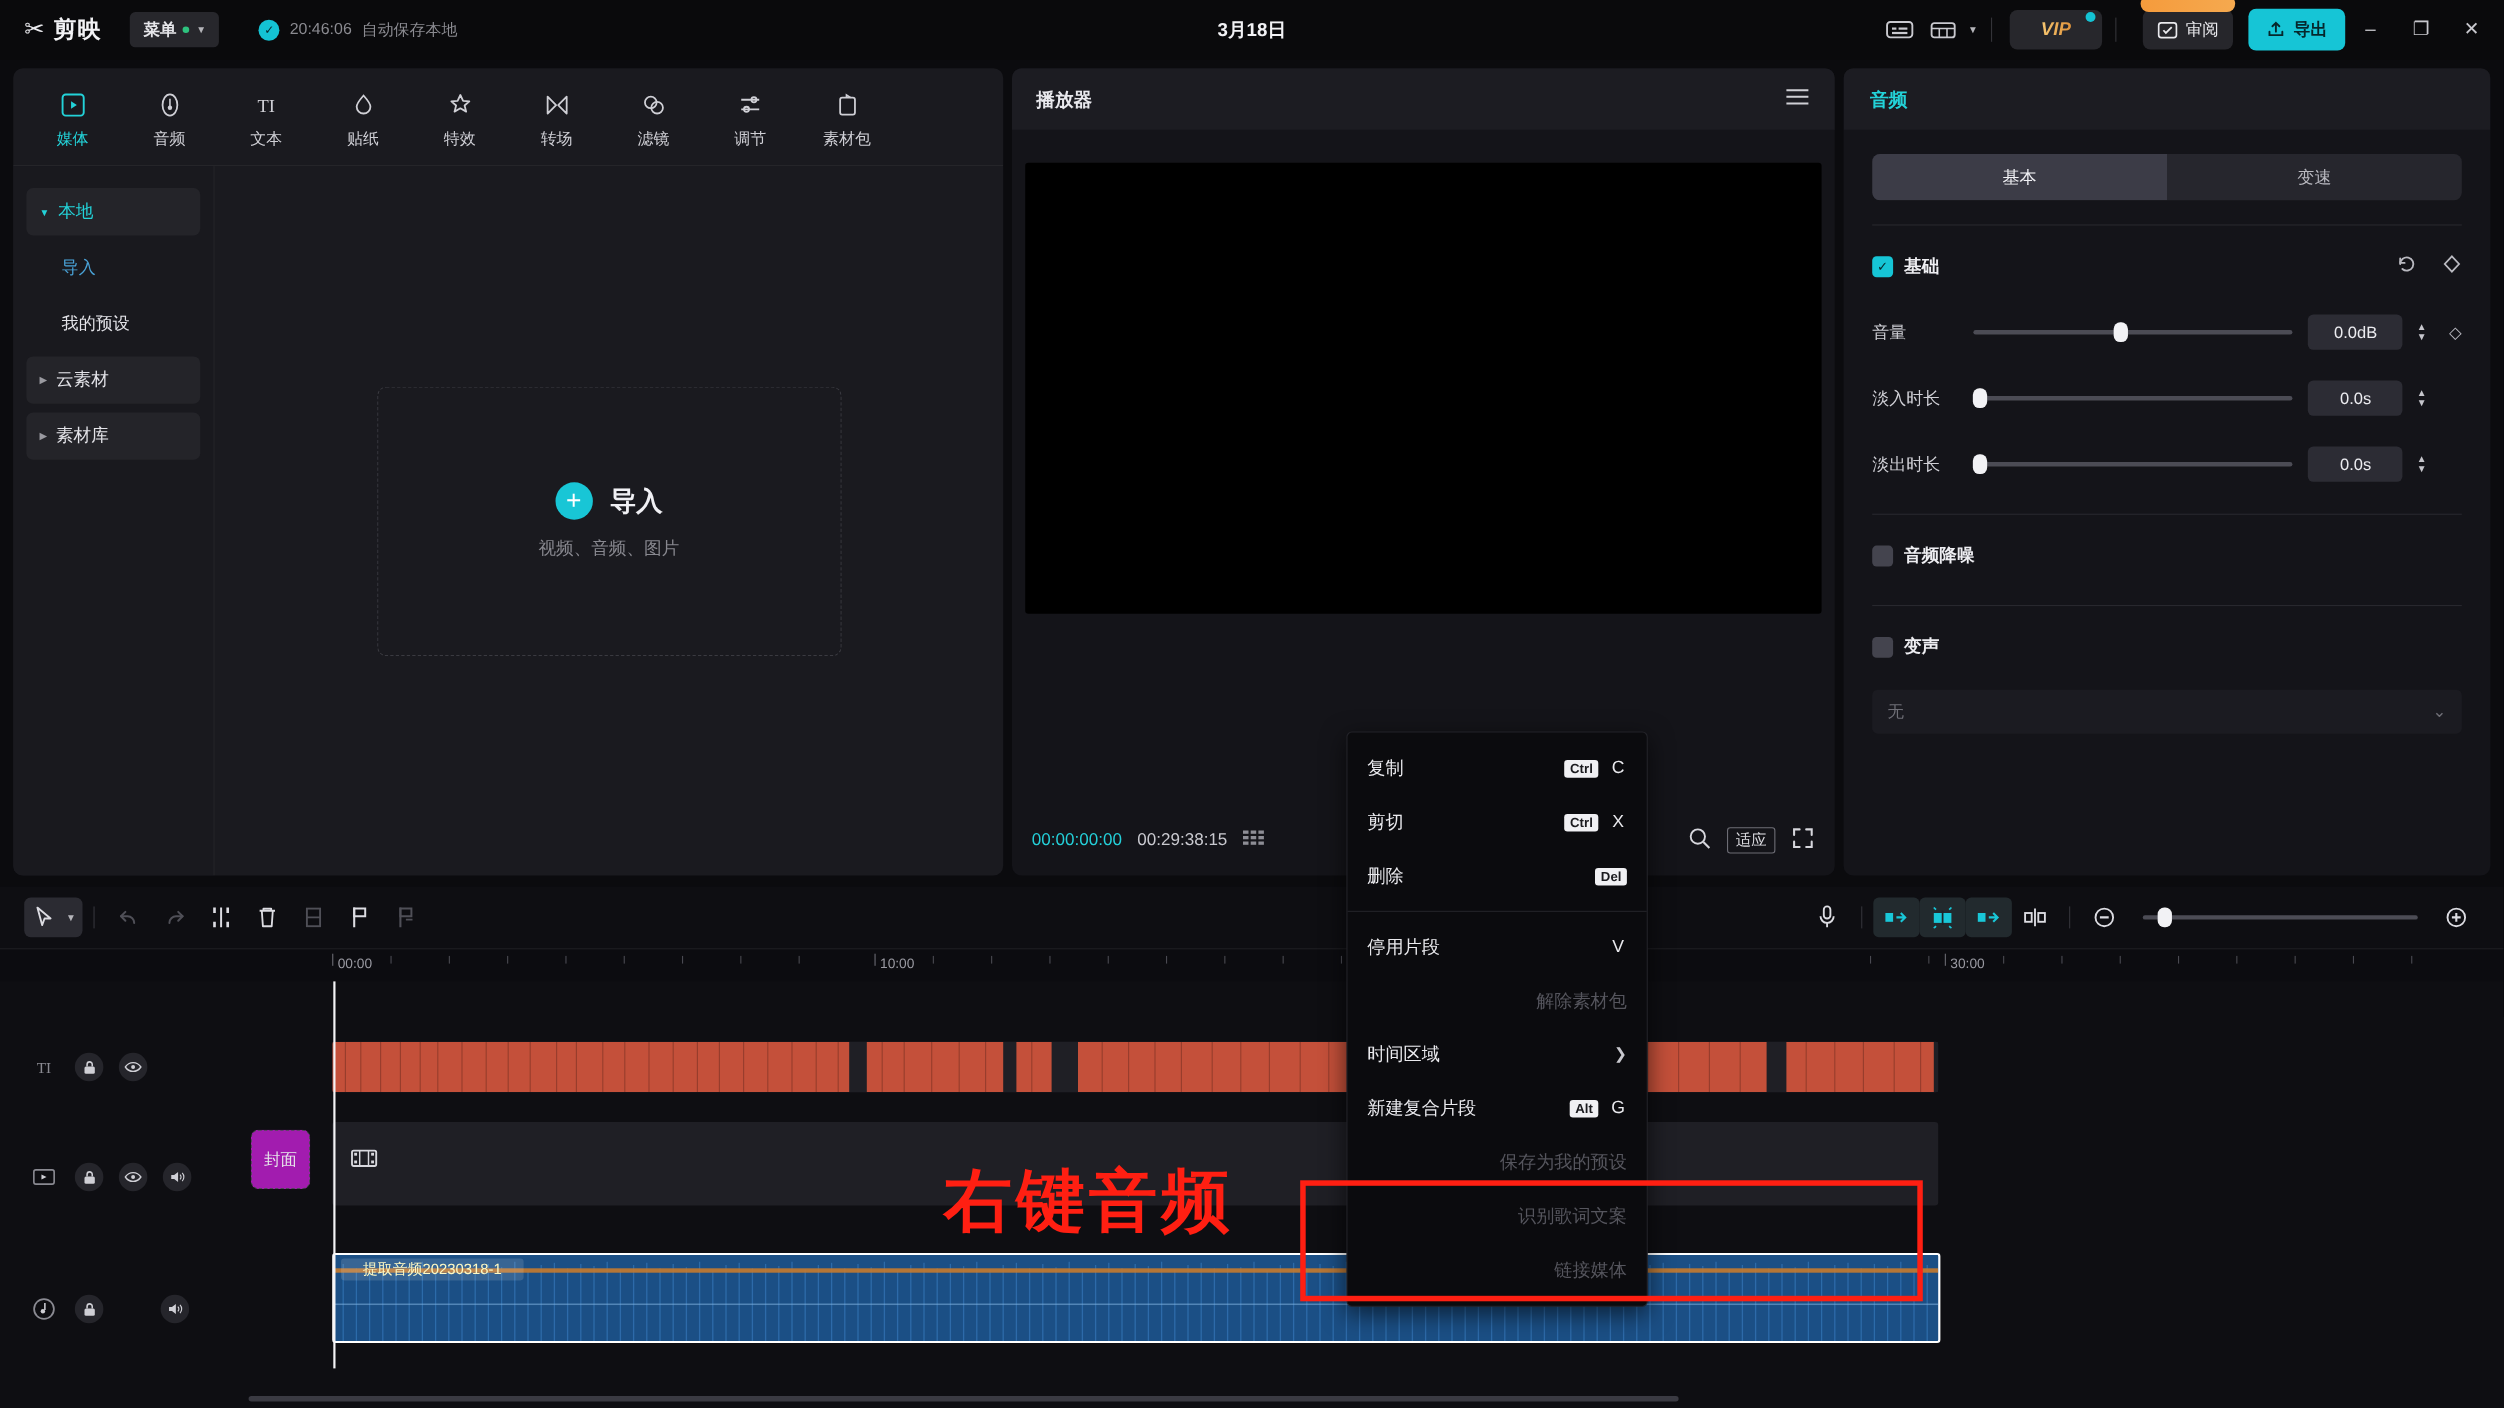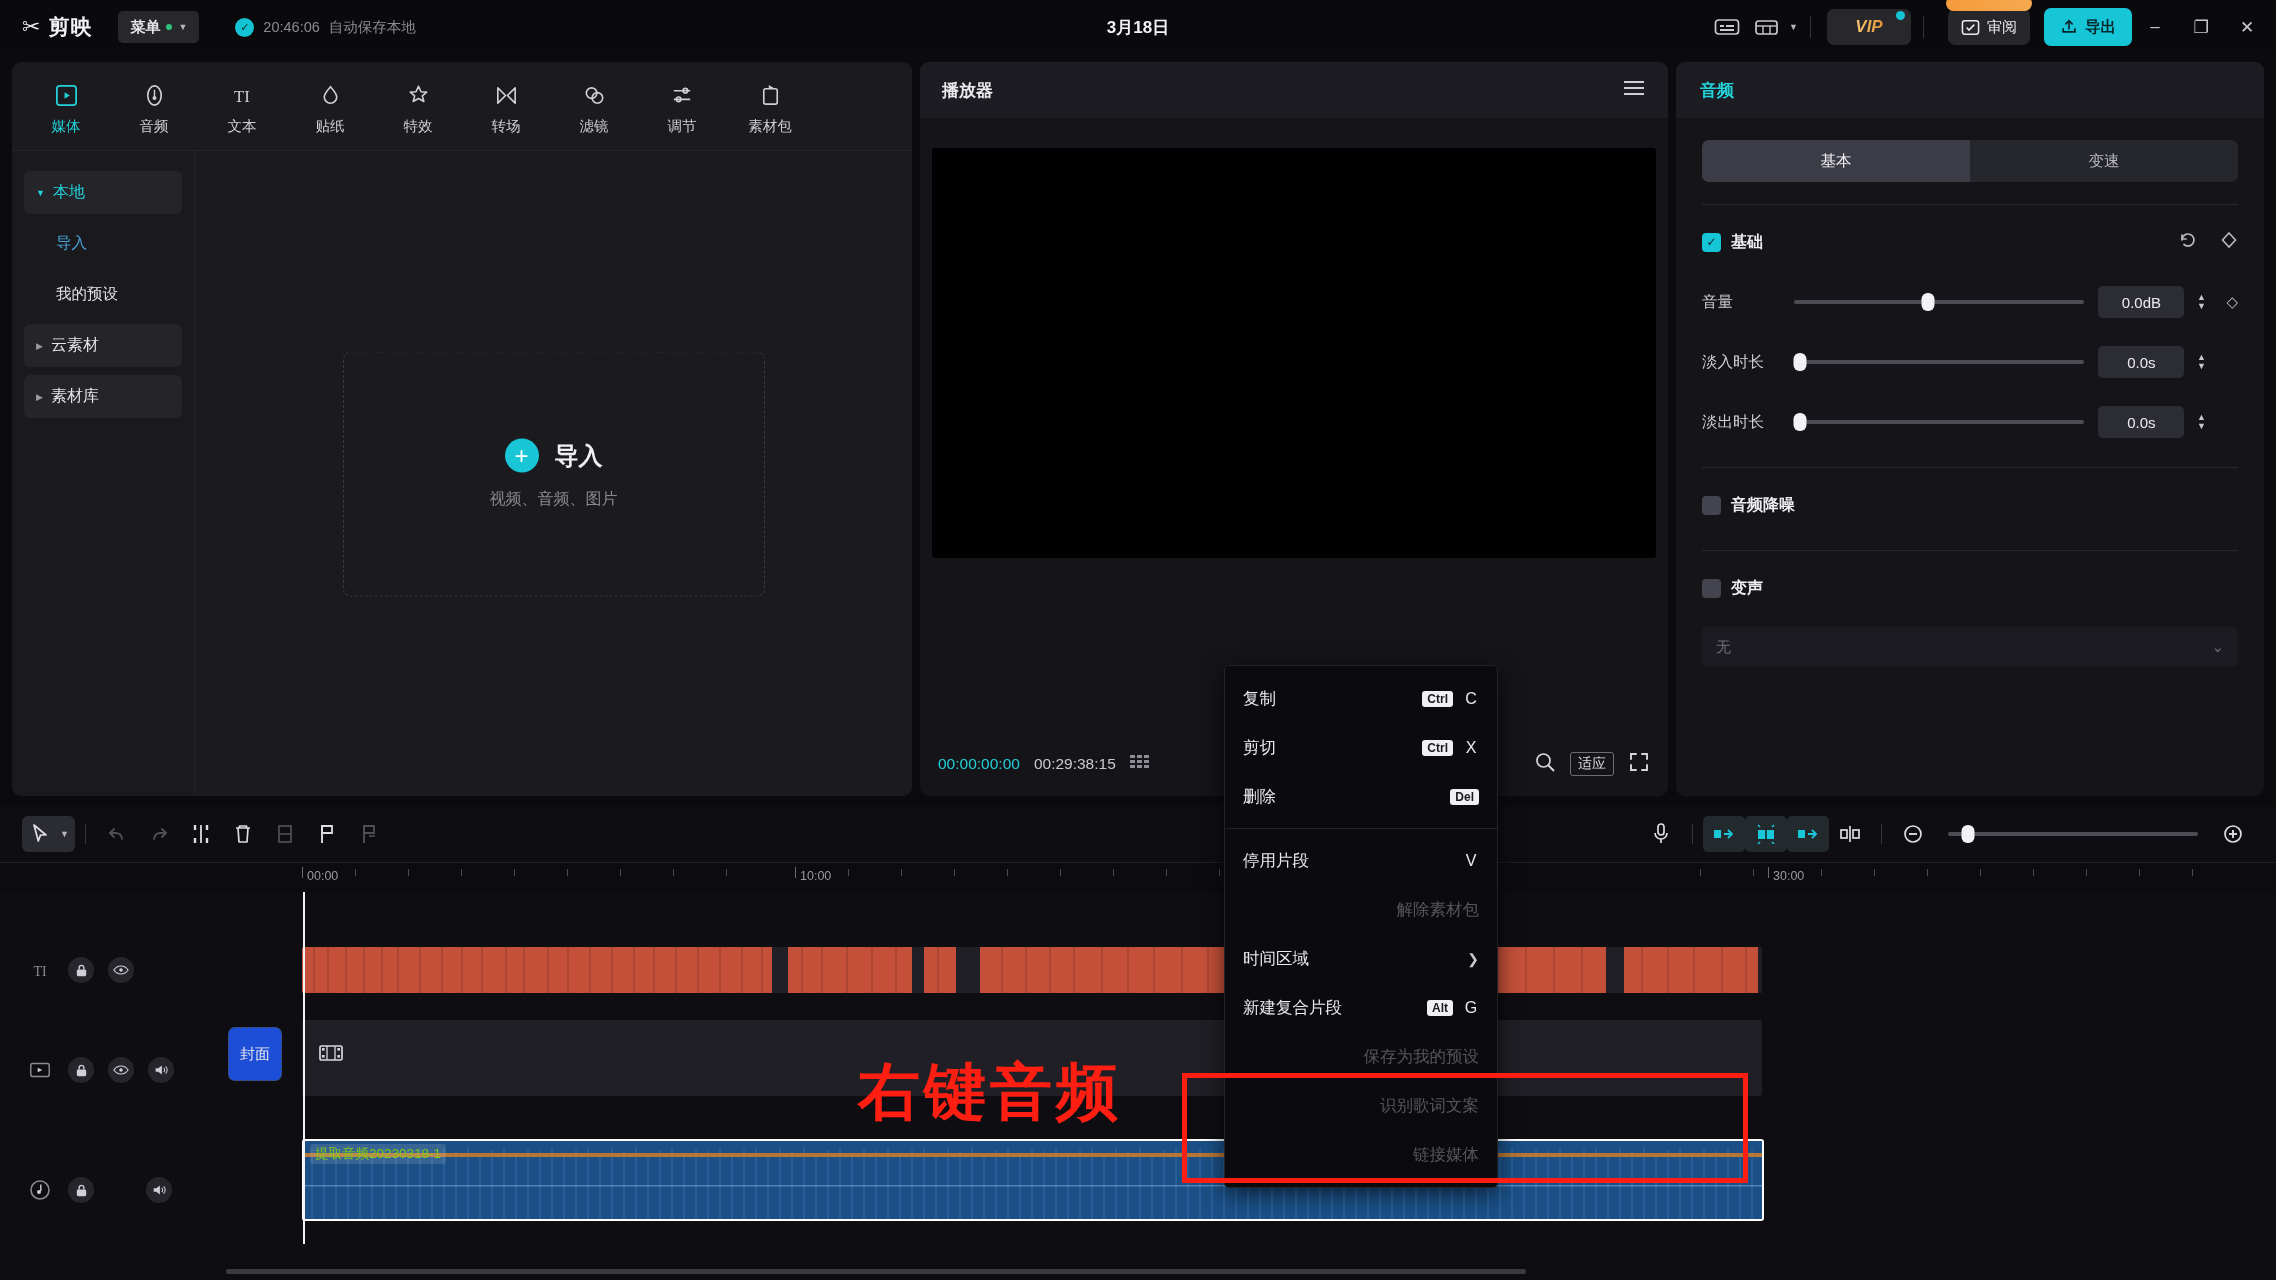--- a/index.html
+++ b/index.html
@@ -195,30 +195,30 @@
   .tl-ruler { position: relative; height: 30px; background: #0c0c10; border-top: 1px solid #1e1e23; }
   .tick { position: absolute; top: 6px; width: 1px; height: 7px; background: #4a4a52; }
   .tick.maj { height: 11px; top: 4px; background: #6a6a72; }
   .tick-label { position: absolute; top: 6px; font-size: 12.5px; color: #9a9aa2; padding-left: 5px; }
 
   .tl-tracks { position: relative; height: 388px; overflow: hidden; }
   .track-head { position: absolute; left: 0; width: 300px; display: flex; align-items: center; gap: 14px; padding-left: 26px; color: #cfcfd5; }
   .th-ico { width: 28px; height: 28px; display: flex; align-items: center; justify-content: center; }
   .th-circ { width: 26px; height: 26px; border-radius: 50%; background: #25252b; display: flex; align-items: center; justify-content: center; }
   .cover-btn {
-    position: absolute; width: 54px; height: 54px; border-radius: 7px; background: #1d4ed8;
+    position: absolute; width: 54px; height: 54px; border-radius: 7px; background: #a21caf;
     border: 1px dashed #4a4a52; display: flex; align-items: center; justify-content: center;
     font-size: 15px; color: #e6e6ea; text-align: right;
   }
   .clip-text { position: absolute; background: #27272d; height: 46px; border-radius: 2px; overflow: hidden; }
   .clip-video { position: absolute; height: 76px; background: #1f1f25; border-radius: 3px; }
   .clip-audio { position: absolute; border: 2px solid #ffffff; border-radius: 3px; overflow: hidden; background: #1b4f85; }
   .clip-label {
-    position: absolute; left: 6px; top: 3px; font-size: 13.5px; color: #84cc16;
-    background: rgba(255,255,255,0.13); padding: 1px 5px; border-radius: 3px;
+    position: absolute; left: 6px; top: 3px; font-size: 13.5px; color: #fef9c3;
+    background: rgba(255,255,255,0.13); padding: 1px 20px; border-radius: 3px;
   }
   .playhead { position: absolute; top: 0; width: 2px; background: #f3f3f6; }
   .scrollbar-h { position: absolute; left: 226px; bottom: 6px; width: 1300px; height: 5px; background: #3a3a42; border-radius: 3px;}
 
   
   .ctx-menu {
     position: absolute; left: 1224px; top: 665px; width: 274px;
     background: #0b0b0e; border: 1px solid #232329; border-radius: 5px;
     padding: 8px 0; z-index: 40; box-shadow: 0 6px 22px rgba(0,0,0,0.6);
   }

